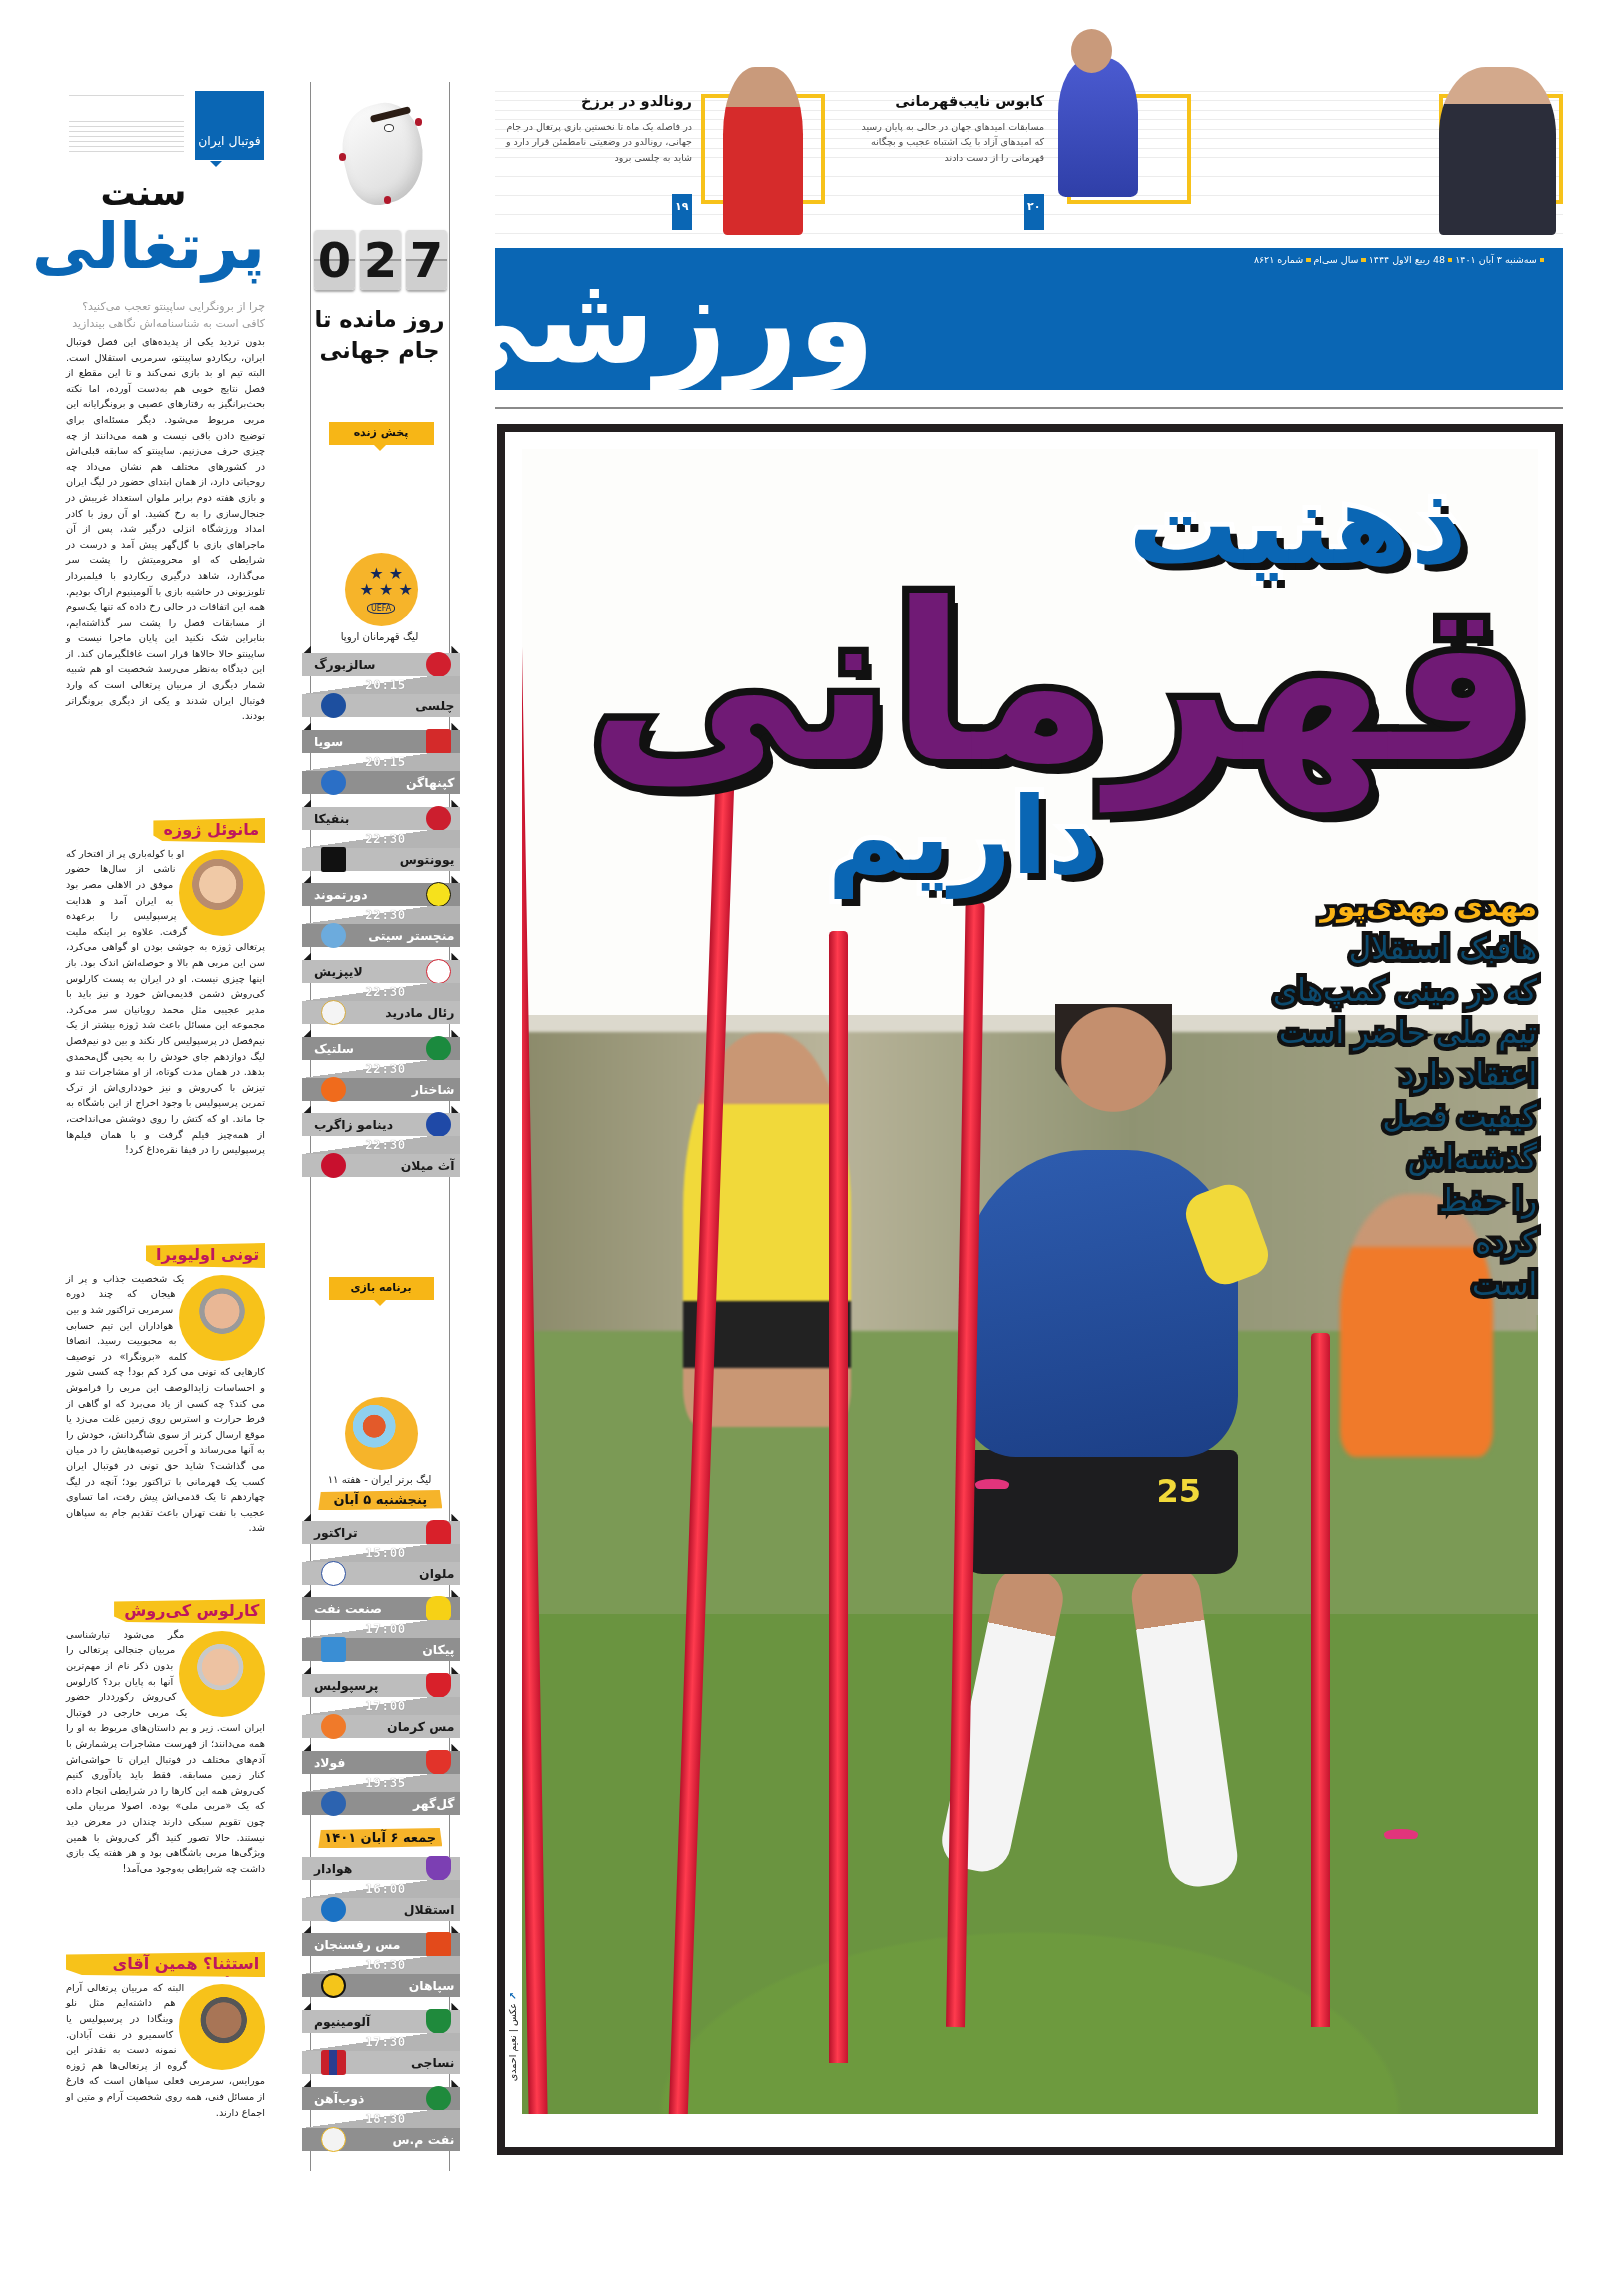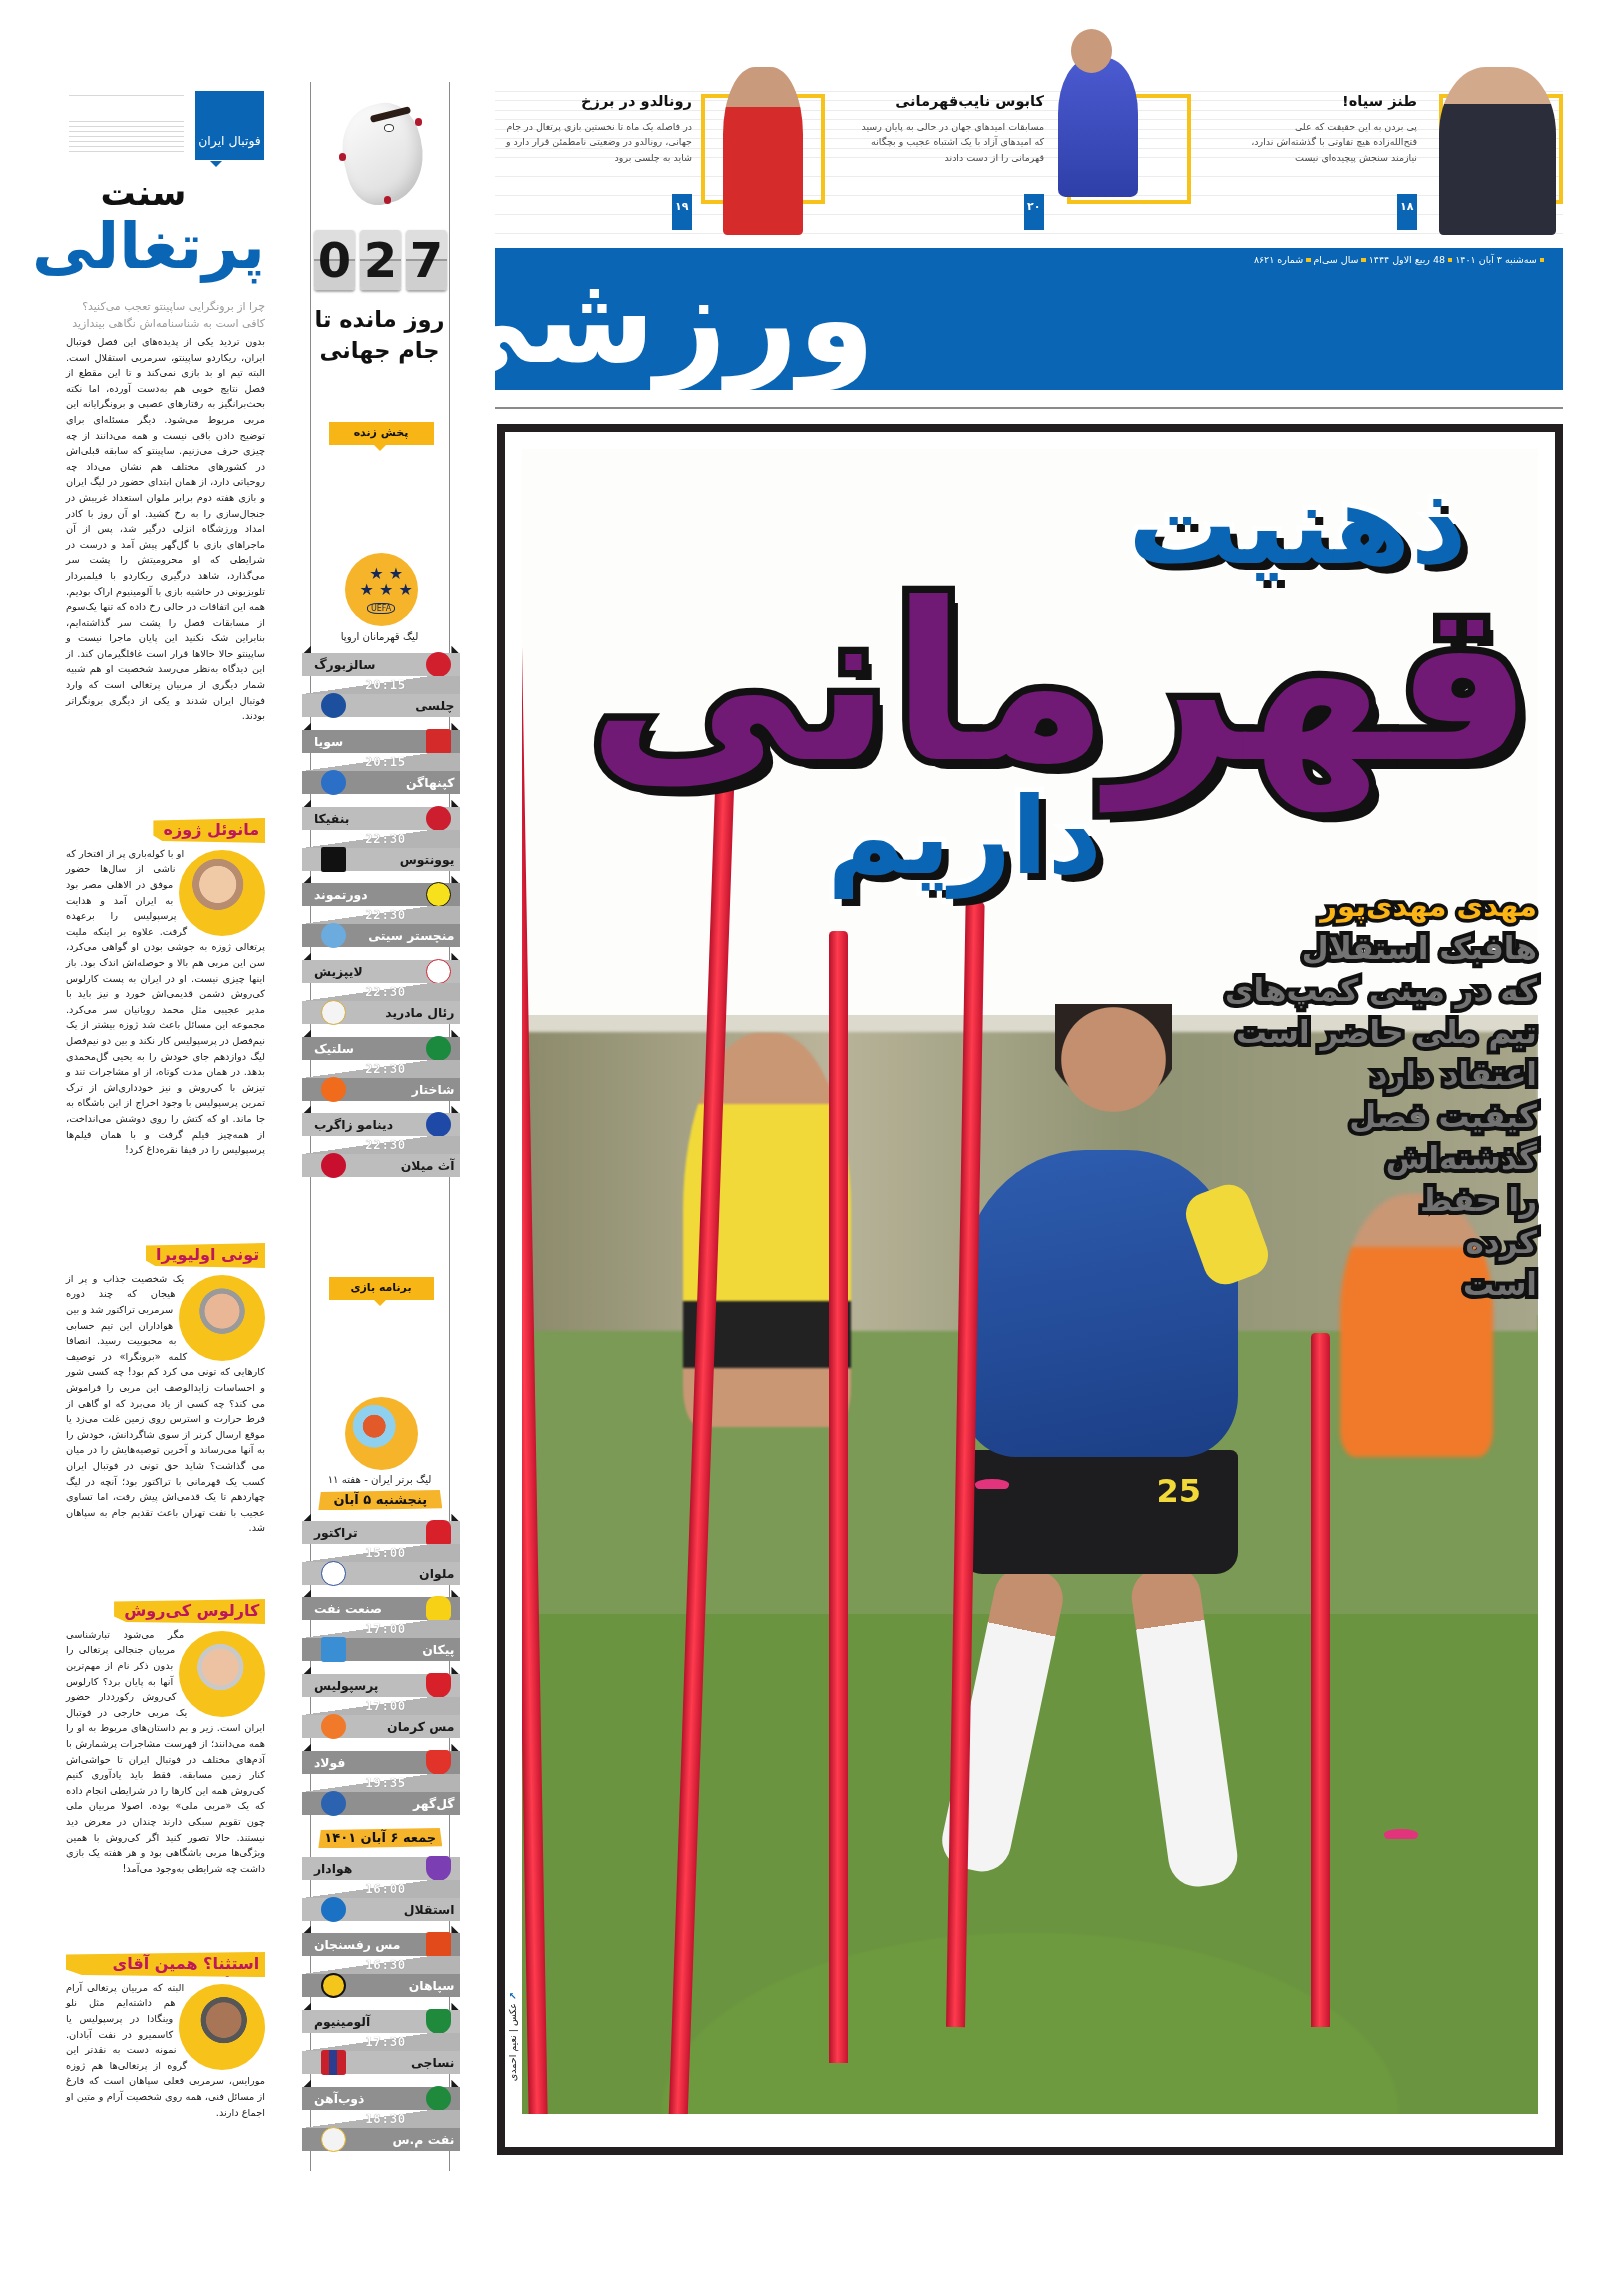--- a/index.html
+++ b/index.html
@@ -106,21 +106,21 @@
   .photo-credit b { color: #0a66b4; }
 
   
   .hl { position: absolute; font-weight: bold; white-space: nowrap; direction: rtl; paint-order: stroke fill; }
   .hl-1 { right: 88px; top: 29px; font-size: 110px; color: #0a66b4; -webkit-text-stroke: 10.2px #fff; text-shadow: 7.3px 7.3px 0 #111; }
   .hl-2 { right: 22px; top: 124px; font-size: 219px; color: #701a75; -webkit-text-stroke: 14.6px #111; text-shadow: 10.2px 10.2px 0 #111; letter-spacing: -2.9px; }
   .hl-3 { right: 453px; top: 343px; font-size: 106px; color: #0a66b4; -webkit-text-stroke: 10.2px #fff; text-shadow: 7.3px 7.3px 0 #111; }
 
   .quote { position: absolute; right: 18px; top: 453px; text-align: right; }
   .quote .q-name { font-size: 29px; font-weight: bold; color: #fbb415; -webkit-text-stroke: 7.3px #111; paint-order: stroke fill; line-height: 42px; }
-  .quote .q-line { font-size: 31px; font-weight: bold; color: #737373; -webkit-text-stroke: 8px #111; paint-order: stroke fill; line-height: 42px; white-space: nowrap; }
+  .quote .q-line { font-size: 31px; font-weight: normal; color: #0c4a6e; -webkit-text-stroke: 8px #111; paint-order: stroke fill; line-height: 42px; white-space: nowrap; }
 </style>
 </head>
 <body>
 
 <div class="left-col">
   <div class="ruled"></div>
   <div class="section-tag">فوتبال ایران</div>
   <div class="headline-black">سنت</div>
   <div class="headline-blue">پرتغالی</div>
   <div class="subhead">چرا از برونگرایی ساپینتو تعجب می‌کنید؟ کافی است به شناسنامه‌اش نگاهی بیندازید</div>
@@ -419,25 +419,20 @@
       </div>
     <div class="team-bar dark team-b">
         <i class="crest" style="background:#f3f3f3;border:1.5px solid #e6b21e"></i>
         <span class="name">نفت م.س</span>
       </div>
   </div>
 </div>
 
 <div class="teasers">
 
-  <div class="teaser" style="right:146px; width:183px;">
-    <div class="ttl">طنز سیاه!</div>
-    <div class="txt">پی بردن به این حقیقت که علی فتح‌الله‌زاده هیچ تفاوتی با گذشته‌اش ندارد، نیازمند سنجش پیچیده‌ای نیست</div>
-    <div class="num">۱۸</div>
-  </div>
   <div class="frame" style="position:absolute; right:0; top:11.7px; width:124px; height:110px; border:4.4px solid #f7c21a;"></div>
   <div class="person" style="right:7.3px; top:-14.6px; width:117px; height:168px; background:linear-gradient(#d3a98c 0 22%, #2b2d3a 22%);"></div>
 
   <div class="teaser" style="right:519px; width:190px;">
     <div class="ttl">کابوس نایب‌قهرمانی</div>
     <div class="txt" style="width:190px">مسابقات امیدهای جهان در حالی به پایان رسید که امیدهای آزاد با یک اشتباه عجیب و بچگانه قهرمانی را از دست دادند</div>
     <div class="num">۲۰</div>
   </div>
   <div class="frame" style="position:absolute; right:372px; top:11.7px; width:124px; height:110px; border:4.4px solid #f7c21a;"></div>
 

